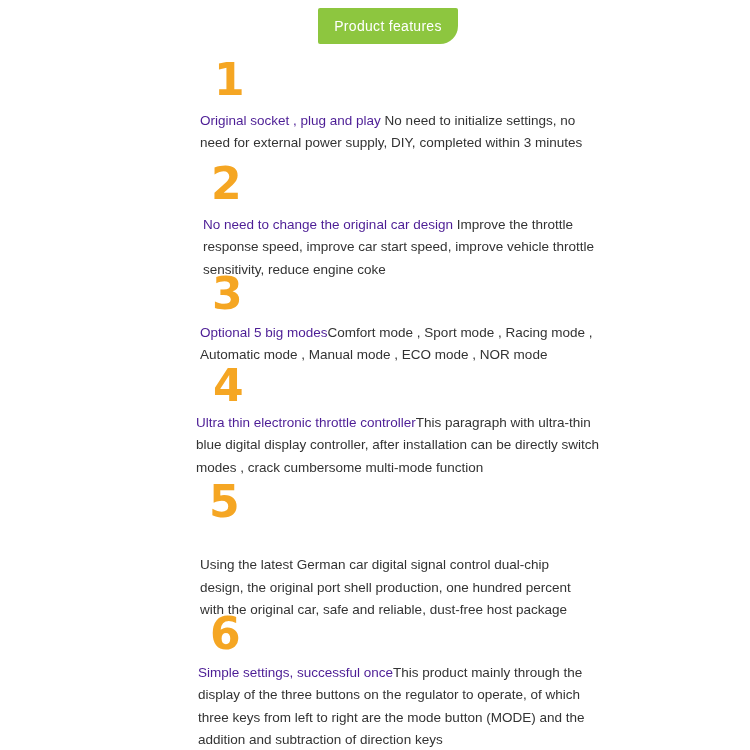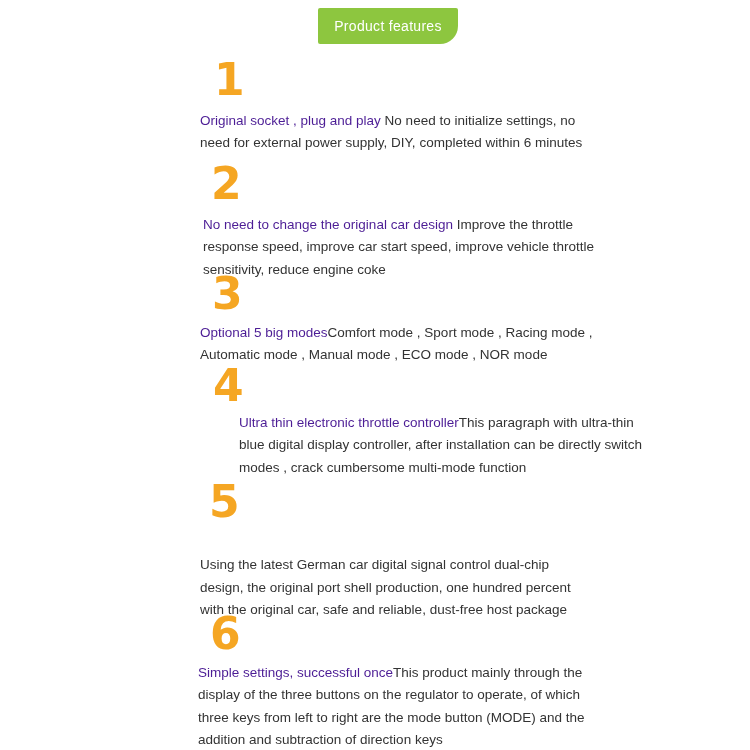--- a/index.html
+++ b/index.html
@@ -82,21 +82,21 @@
   #f2 { top: 162px; }
   #f2 .num { left: 211px; top: 0px; }
   #f2 .body-text { left: 203px; top: 52px; width: 398px; }
 
   #f3 { top: 272px; }
   #f3 .num { left: 212px; top: 0px; }
   #f3 .body-text { left: 200px; top: 50px; width: 400px; }
 
   #f4 { top: 364px; }
   #f4 .num { left: 213px; top: 0px; }
-  #f4 .body-text { left: 196px; top: 48px; width: 408px; margin-left: 43px; }
+  #f4 .body-text { left: 196px; top: 48px; width: 408px; }
 
   #f5 { top: 480px; }
   #f5 .num { left: 209px; top: 0px; }
   #f5 .body-text { left: 200px; top: 52px; width: 395px; }
 
   #f6 { top: 612px; }
   #f6 .num { left: 210px; top: 0px; }
   #f6 .body-text { left: 198px; top: 50px; width: 395px; }
 </style>
 </head>
@@ -104,21 +104,21 @@
 
 <div class="page">
 
   <div class="header-banner">
     <div class="banner-shape"></div>
     <div class="banner-text">Product features</div>
   </div>
 
   <div class="feature" id="f1">
     <div class="num">1</div>
-    <div class="body-text"><span class="hl">Original socket , plug and play</span><span> No need to initialize settings, no need for external power supply, DIY, completed within 6 minutes</span></div>
+    <div class="body-text"><span class="hl">Original socket , plug and play</span><span> No need to initialize settings, no need for external power supply, DIY, completed within 3 minutes</span></div>
   </div>
 
   <div class="feature" id="f2">
     <div class="num">2</div>
     <div class="body-text"><span class="hl">No need to change the original car design</span><span> Improve the throttle response speed, improve car start speed, improve vehicle throttle sensitivity, reduce engine coke</span></div>
   </div>
 
   <div class="feature" id="f3">
     <div class="num">3</div>
     <div class="body-text"><span class="hl">Optional 5 big modes</span><span>Comfort mode , Sport mode , Racing mode , Automatic mode , Manual mode , ECO mode , NOR mode</span></div>

